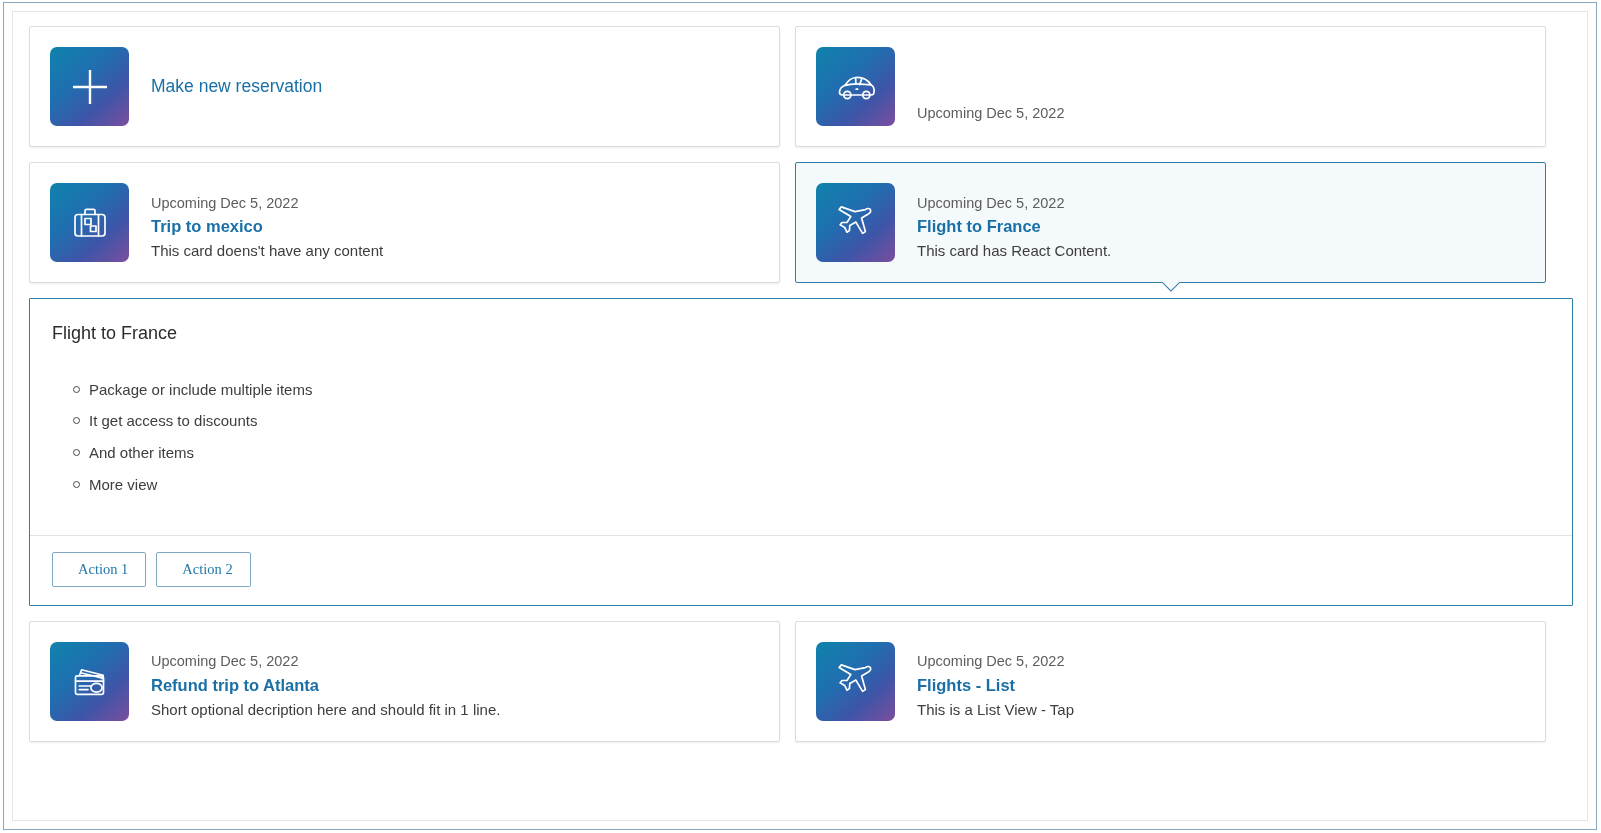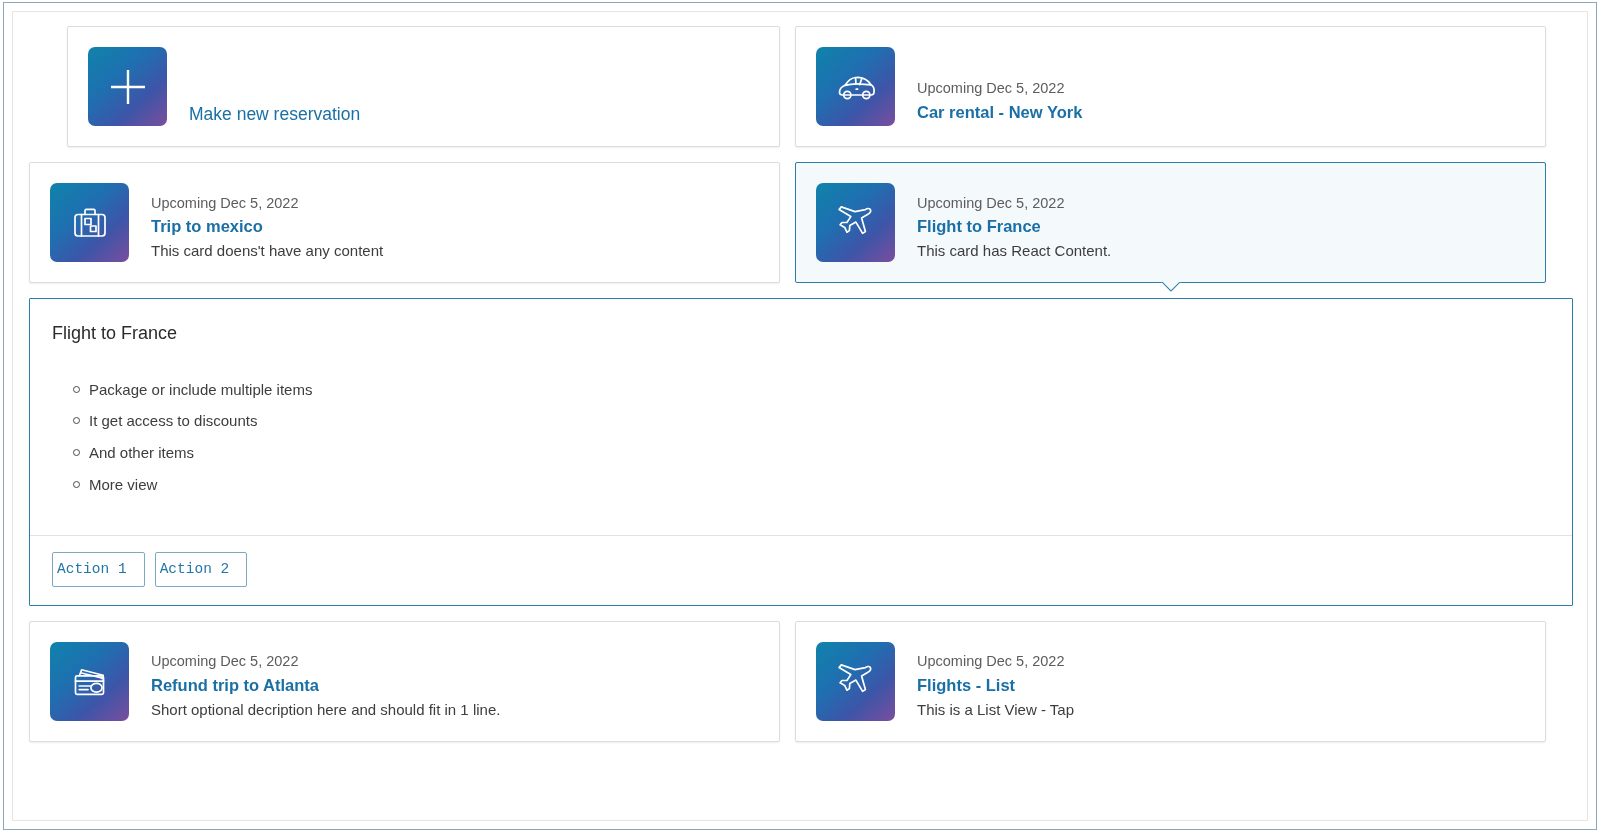--- a/index.html
+++ b/index.html
@@ -58,21 +58,21 @@
     background: #ffffff;
     border: 1px solid #dcdcdc;
     border-radius: 2px;
     box-shadow: 0 1px 2px rgba(0,0,0,0.07);
     display: flex;
     align-items: flex-end;
     padding: 20px;
     min-height: 110px;
     cursor: pointer;
   }
-  .card.simple { min-height: 110px; margin-left: 38px; }
+  .card.simple { align-items: center; min-height: 110px; }
 
   .card.selected {
     background: #f4f9fb;
     border: 1px solid #2e7da6;
     box-shadow: none;
   }
   .card.selected .caret {
     position: absolute;
     left: 50%;
     bottom: -11px;
@@ -182,27 +182,27 @@
   }
   .detail-actions {
     border-top: 1px solid #e2e2e2;
     padding: 16px 22px 18px 22px;
     display: flex;
     gap: 10px;
   }
 
   
   .btn {
-    font-family: Liberation Mono, monospace;
+    font-family: Liberation Serif, serif;
     font-size: 14.5px;
     color: #2277a8;
     background: #ffffff;
     border: 1px solid #7fa9c2;
     border-radius: 2px;
-    padding: 7px 17px 8px 4px;
+    padding: 7px 17px 8px 25px;
     line-height: 1.25;
     cursor: pointer;
     white-space: nowrap;
   }
 </style>
 </head>
 <body>
 
 <div class="page-frame">
   <div class="page-inner">
@@ -231,21 +231,20 @@
                   <path d="M24.6 15.6 L24.9 22.2"></path>
                   <path d="M28.6 22.6 L30.6 17.2"></path>
                   <circle cx="16.3" cy="33" r="3.6"></circle>
                   <circle cx="35.3" cy="33" r="3.6"></circle>
                   <path d="M25.2 27.2 L26.6 27.2"></path>
                 </g>
               </svg>
             </div>
             <div class="card-body">
               <div class="meta">Upcoming Dec 5, 2022</div>
-              <div class="title">Car rental - New York</div>
             </div>
           </div>
         </div>
 
       </div>
 
       <div class="card-row">
 
         <div class="card-col">
           <div class="card">

